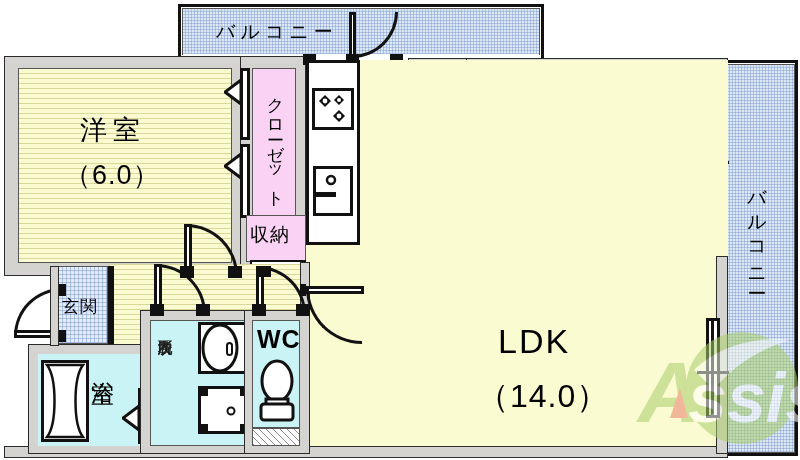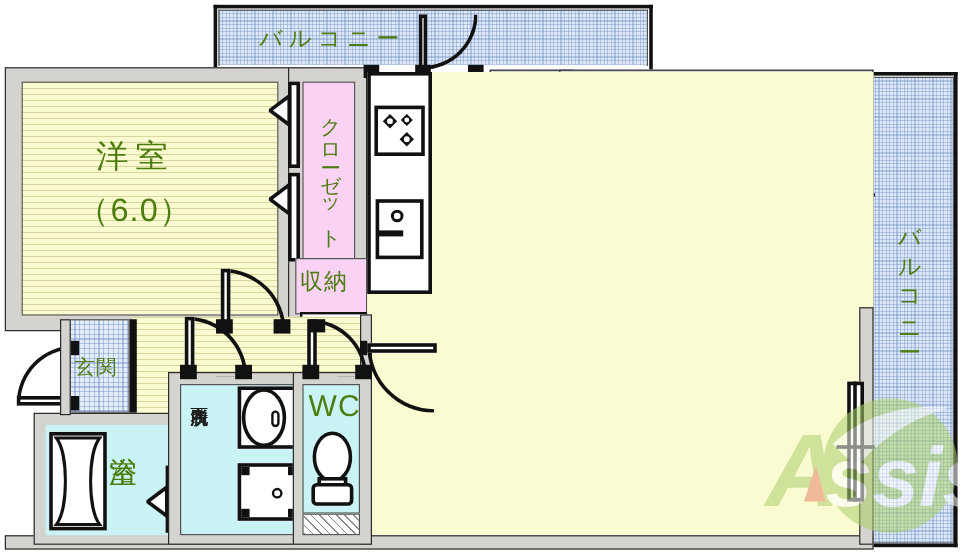--- a/index.html
+++ b/index.html
@@ -33,26 +33,26 @@
       background-image:repeating-linear-gradient(45deg,
         #8a8a8a 0 1px, rgba(0,0,0,0) 1px 5px);}
 
   
   .wall{position:absolute;background:#d4d3cf;border:1px solid #2b2b2b;box-sizing:border-box;}
   .wall-thin{position:absolute;background:#d4d3cf;box-sizing:border-box;}
   .outline1{position:absolute;border:1px solid #555;box-sizing:border-box;background:transparent;}
   .blk{position:absolute;background:#111;}
 
   
-  .lab{position:absolute;color:#4d7c0f;white-space:nowrap;}
+  .lab{position:absolute;color:#000000;white-space:nowrap;}
   .lab-h{font-size:27px;letter-spacing:6px;}
   .lab-n{font-size:27px;letter-spacing:1px;}
   .lab-v{font-size:17px;writing-mode:vertical-rl;text-orientation:upright;letter-spacing:3px;}
   .lab-s{font-size:17px;letter-spacing:1px;}
-  .lab-wc{font-size:25px;letter-spacing:1px;font-weight:400;}
+  .lab-wc{font-size:25px;letter-spacing:1px;font-weight:700;}
   .lab-bal{font-size:19px;letter-spacing:5px;}
   .lab-grid2{position:absolute;font-size:15px;line-height:15px;letter-spacing:0;
       writing-mode:vertical-rl;text-orientation:upright;}
 
   
   .fx{position:absolute;box-sizing:border-box;border:3px solid #111;background:#fff;}
   .fx2{position:absolute;box-sizing:border-box;border:2px solid #111;background:#fff;}
 
   
   .swing{position:absolute;border:3px solid #111;border-radius:50%;
@@ -185,20 +185,22 @@
   </svg>
   <div class="fx" style="left:313px;top:166px;width:40px;height:50px;"></div>
   <svg class="abs" style="left:314px;top:170px;width:38px;height:44px;" viewBox="0 0 38 44">
     <circle cx="17" cy="10" r="4" fill="#fff" stroke="#111" stroke-width="2.5"></circle>
     <rect x="-2" y="22" width="24" height="5" fill="#111"></rect>
   </svg>
 
   <div class="wall-thin" style="left:4px;top:446px;width:724px;height:12px;border:1px solid #2b2b2b;"></div>
   <div class="wall-thin" style="left:716px;top:256px;width:12px;height:198px;border:1px solid #2b2b2b;"></div>
 
+  <div class="lab lab-h" style="left:498px;top:322px;font-size:34px;letter-spacing:2px;">LDK</div>
+  <div class="lab lab-n" style="left:477px;top:375px;font-size:32px;">（14.0）</div>
 
   <div class="slide-v" style="left:706px;top:318px;width:14px;height:100px;"></div>
   <div class="tick-v" style="left:711px;top:318px;height:100px;"></div>
   <div class="tick-h" style="left:697px;top:371px;width:32px;"></div>
 
   <div class="wall-thin" style="left:300px;top:262px;width:10px;height:192px;background:#d4d3cf;border:1px solid #2b2b2b;"></div>
   <div class="swing" style="left:306px;top:288px;width:56px;height:56px;border-radius:0 0 0 100%;
               border-top:none;border-right:none;"></div>
   <div class="leaf" style="left:306px;top:286px;width:58px;height:8px;"></div>
   <div class="blk" style="left:292px;top:284px;width:14px;height:12px;"></div>

